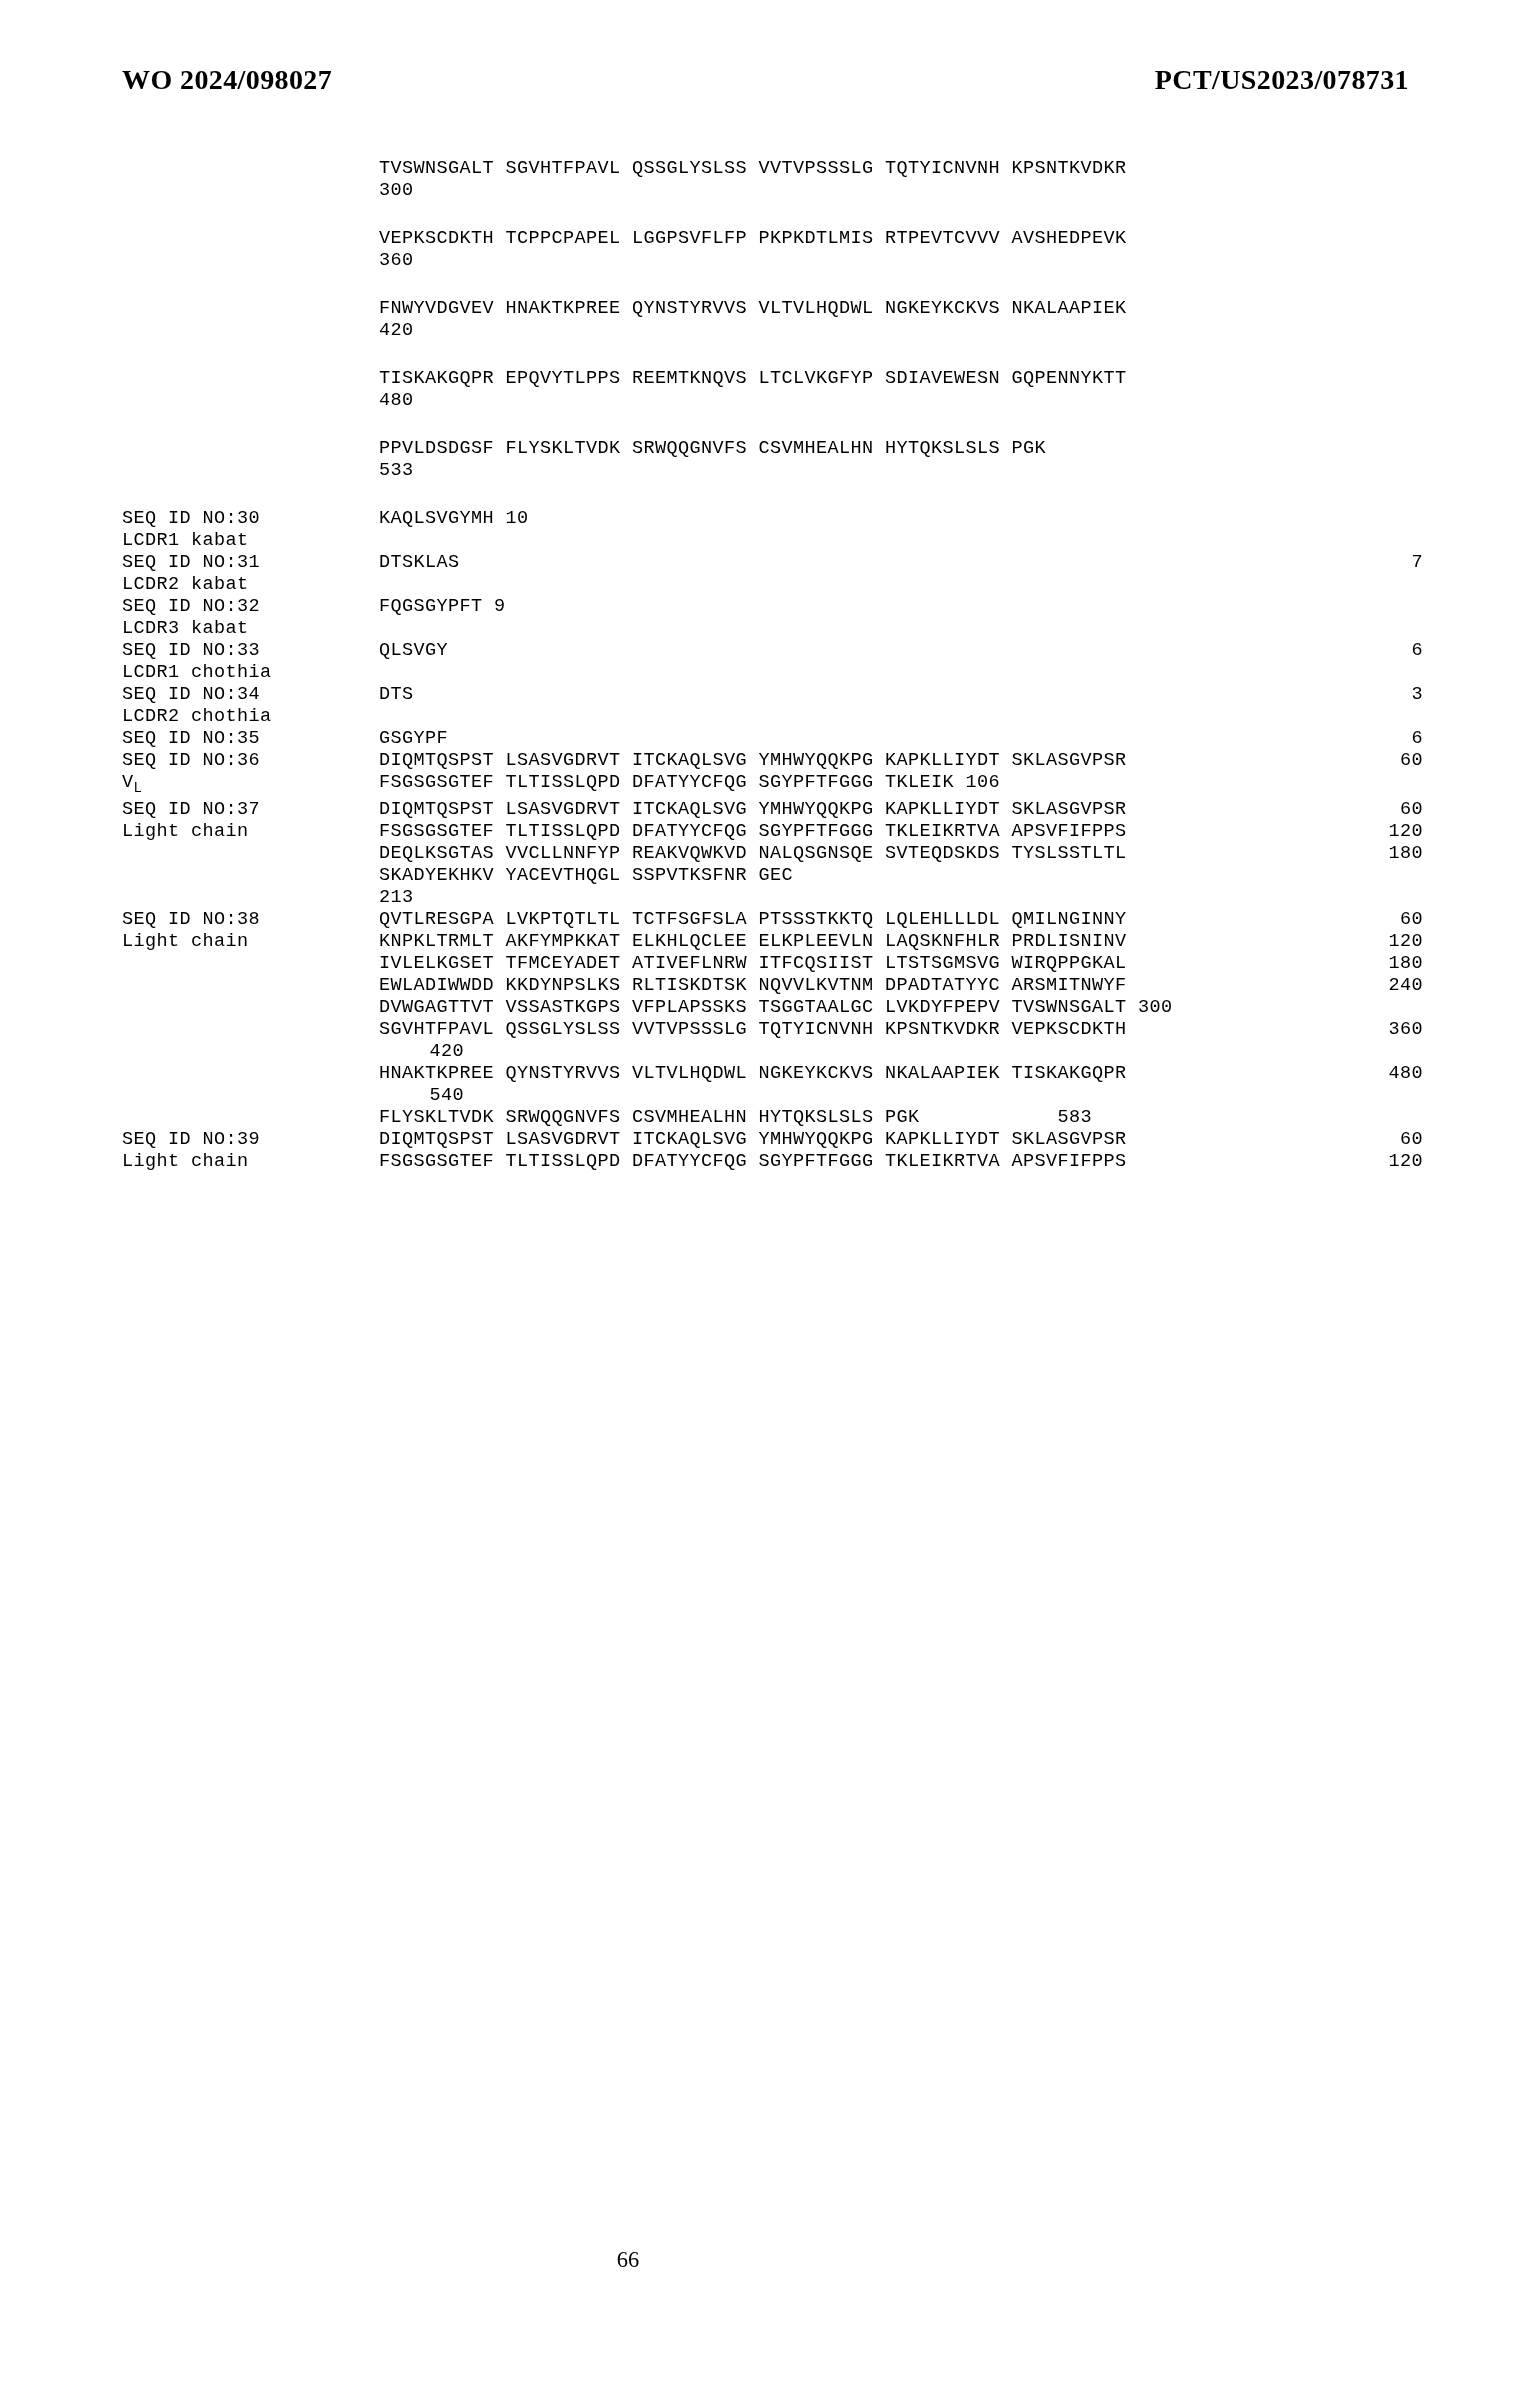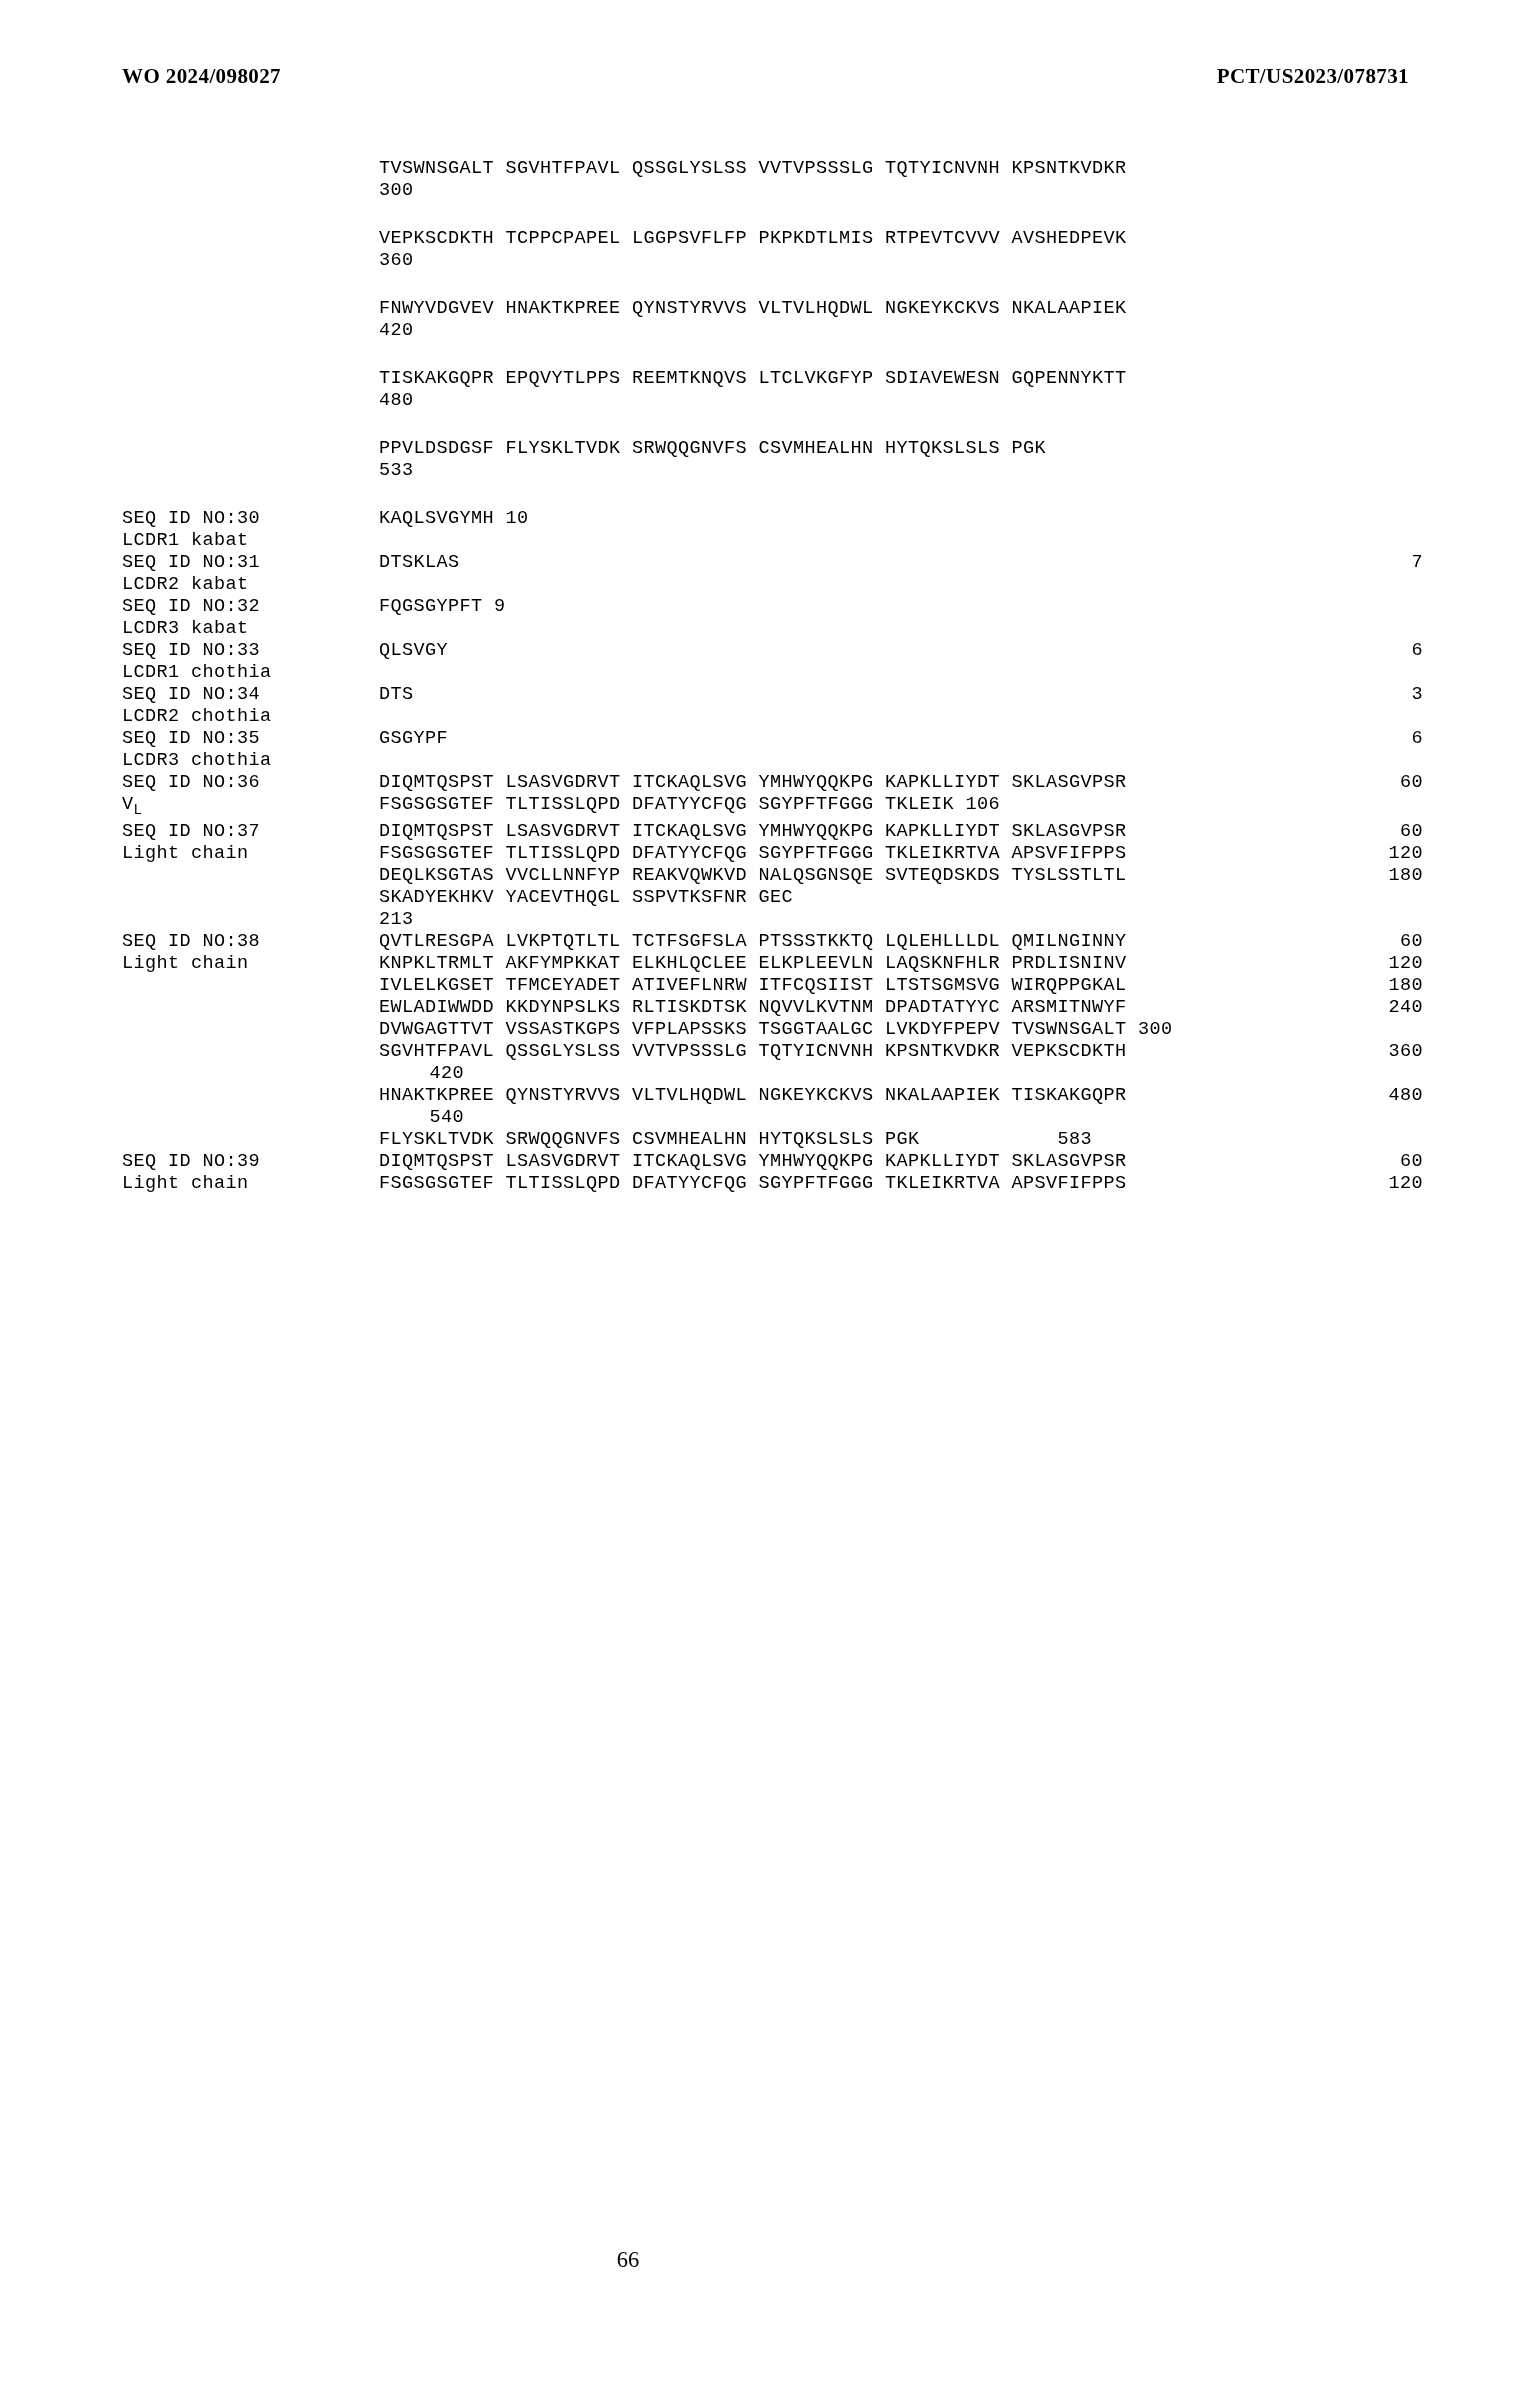--- a/index.html
+++ b/index.html
@@ -24,21 +24,21 @@
     position: absolute;
     top: 64px;
     left: 0;
     width: 1531px;
     display: flex;
     justify-content: space-between;
     padding: 0 122px;
     box-sizing: border-box;
     font-family: "Liberation Serif", serif;
     font-weight: bold;
-    font-size: 21px;
+    font-size: 28px;
     letter-spacing: 0.4px;
   }
   .content {
     position: absolute;
     top: 158px;
     left: 122px;
     width: 1301px;
   }
   .row {
     display: flex;
@@ -199,25 +199,20 @@
         <div class="col-label">LCDR2 chothia</div>
         <div class="col-seq"></div>
         <div class="col-num"></div>
       </div>
       <div class="row">
         <div class="col-label">SEQ ID NO:35</div>
         <div class="col-seq">GSGYPF</div>
         <div class="col-num">6</div>
       </div>
       <div class="row">
-        <div class="col-label">LCDR3 chothia</div>
-        <div class="col-seq"></div>
-        <div class="col-num"></div>
-      </div>
-      <div class="row">
         <div class="col-label">SEQ ID NO:36</div>
         <div class="col-seq">DIQMTQSPST LSASVGDRVT ITCKAQLSVG YMHWYQQKPG KAPKLLIYDT SKLASGVPSR</div>
         <div class="col-num">60</div>
       </div>
       <div class="row">
         <div class="col-label">V<span class="sub">L</span></div>
         <div class="col-seq">FSGSGSGTEF TLTISSLQPD DFATYYCFQG SGYPFTFGGG TKLEIK 106</div>
         <div class="col-num"></div>
       </div>
       <div class="row">

